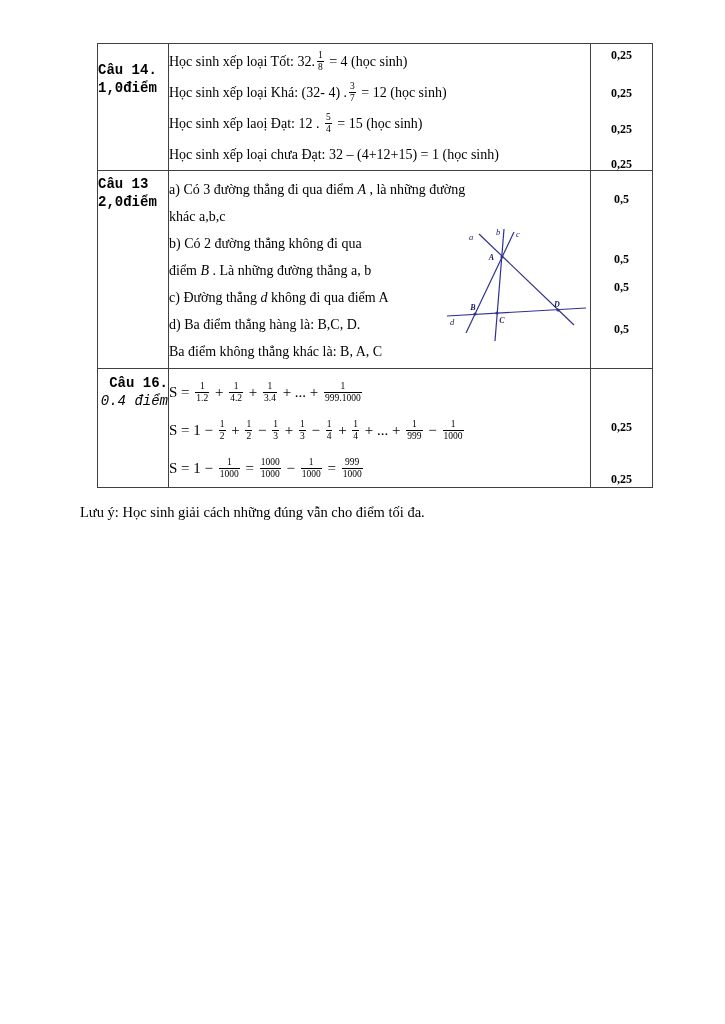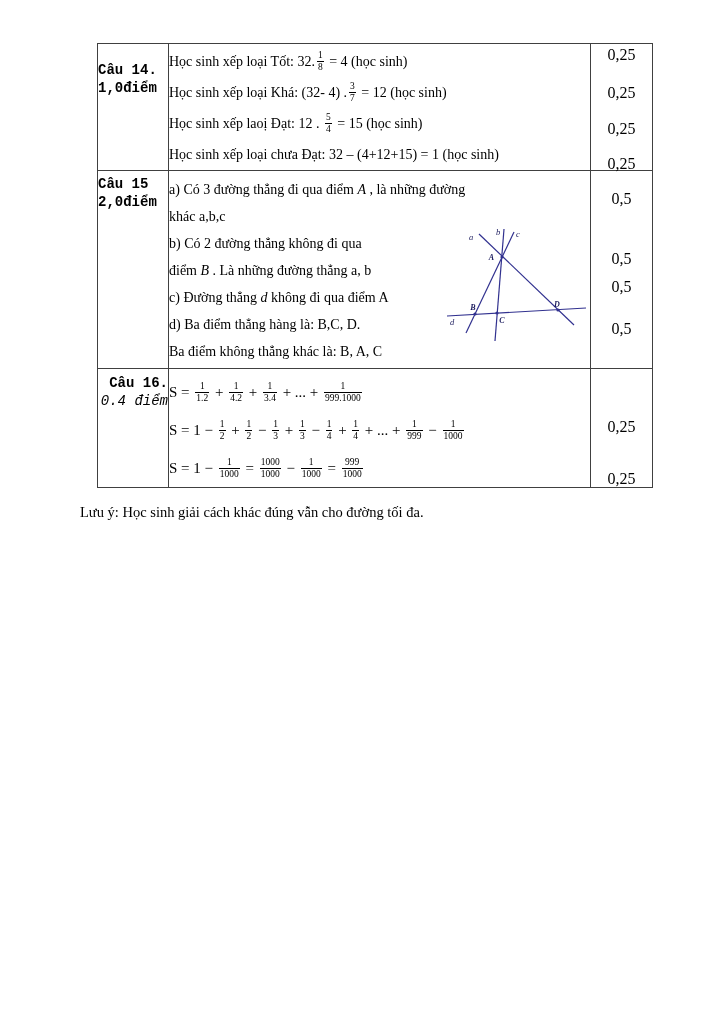--- a/index.html
+++ b/index.html
@@ -34,21 +34,21 @@
   .line{white-space:nowrap;}
   .line i{font-family:"Liberation Serif",serif;}
 
   .frac{
     display:inline-flex;flex-direction:column;align-items:center;
     font-size:9.5px;line-height:1.15;vertical-align:middle;
     margin:0 2px;position:relative;top:-1px;
   }
   .frac .den{border-top:1px solid #000;padding:0 1px;}
 
-  .c-score{position:relative;font-size:16px;}
+  .c-score{position:relative;font-size:12px;font-weight:bold;}
   .score{position:absolute;left:0;width:100%;text-align:center;line-height:16px;}
 
   .figure{position:absolute;left:272px;top:50px;}
   .figure text{font-family:"Liberation Serif",serif;font-style:italic;font-size:8.5px;fill:#1c1c5e;}
   .figure text.pt{font-weight:bold;font-size:8px;}
 
   .note{position:absolute;left:80px;top:502px;margin:0;font-size:14.5px;line-height:20px;}
 </style>
 </head>
 <body>
@@ -90,21 +90,21 @@
               <div class="score" style="top: 3px;">0,25</div>
               <div class="score" style="top: 41px;">0,25</div>
               <div class="score" style="top: 77px;">0,25</div>
               <div class="score" style="top: 112px;">0,25</div>
             </div>
         </td>
       </tr>
 
       <tr id="sec-cau15">
         <td class="c-label">
-          <div class="lbl">Câu 15</div>
+          <div class="lbl">Câu 13</div>
           <div class="lbl">2,0điểm</div>
         </td>
         <td class="c-content">
           <div class="lines">
               <div class="line">a) Có 3 đường thẳng đi qua điểm  <i>A</i> , là những đường</div>
               <div class="line">khác a,b,c</div>
               <div class="line">b) Có 2 đường thẳng không đi qua</div>
               <div class="line">điểm  <i>B</i> . Là những đường thẳng a, b</div>
               <div class="line">c) Đường thẳng  <i>d</i>  không đi qua điểm A</div>
               <div class="line">d) Ba điểm thẳng hàng là: B,C, D.</div>
@@ -203,15 +203,15 @@
           <div>
               <div class="score" style="top: 50px;">0,25</div>
               <div class="score" style="top: 102px;">0,25</div>
             </div>
         </td>
       </tr>
 
     </tbody>
   </table>
 
-  <p class="note">Lưu ý: Học sinh giải cách khác đúng vẫn cho đường tối đa.</p>
+  <p class="note">Lưu ý: Học sinh giải cách những đúng vẫn cho điểm tối đa.</p>
 
 </div>
 
 </body></html>

